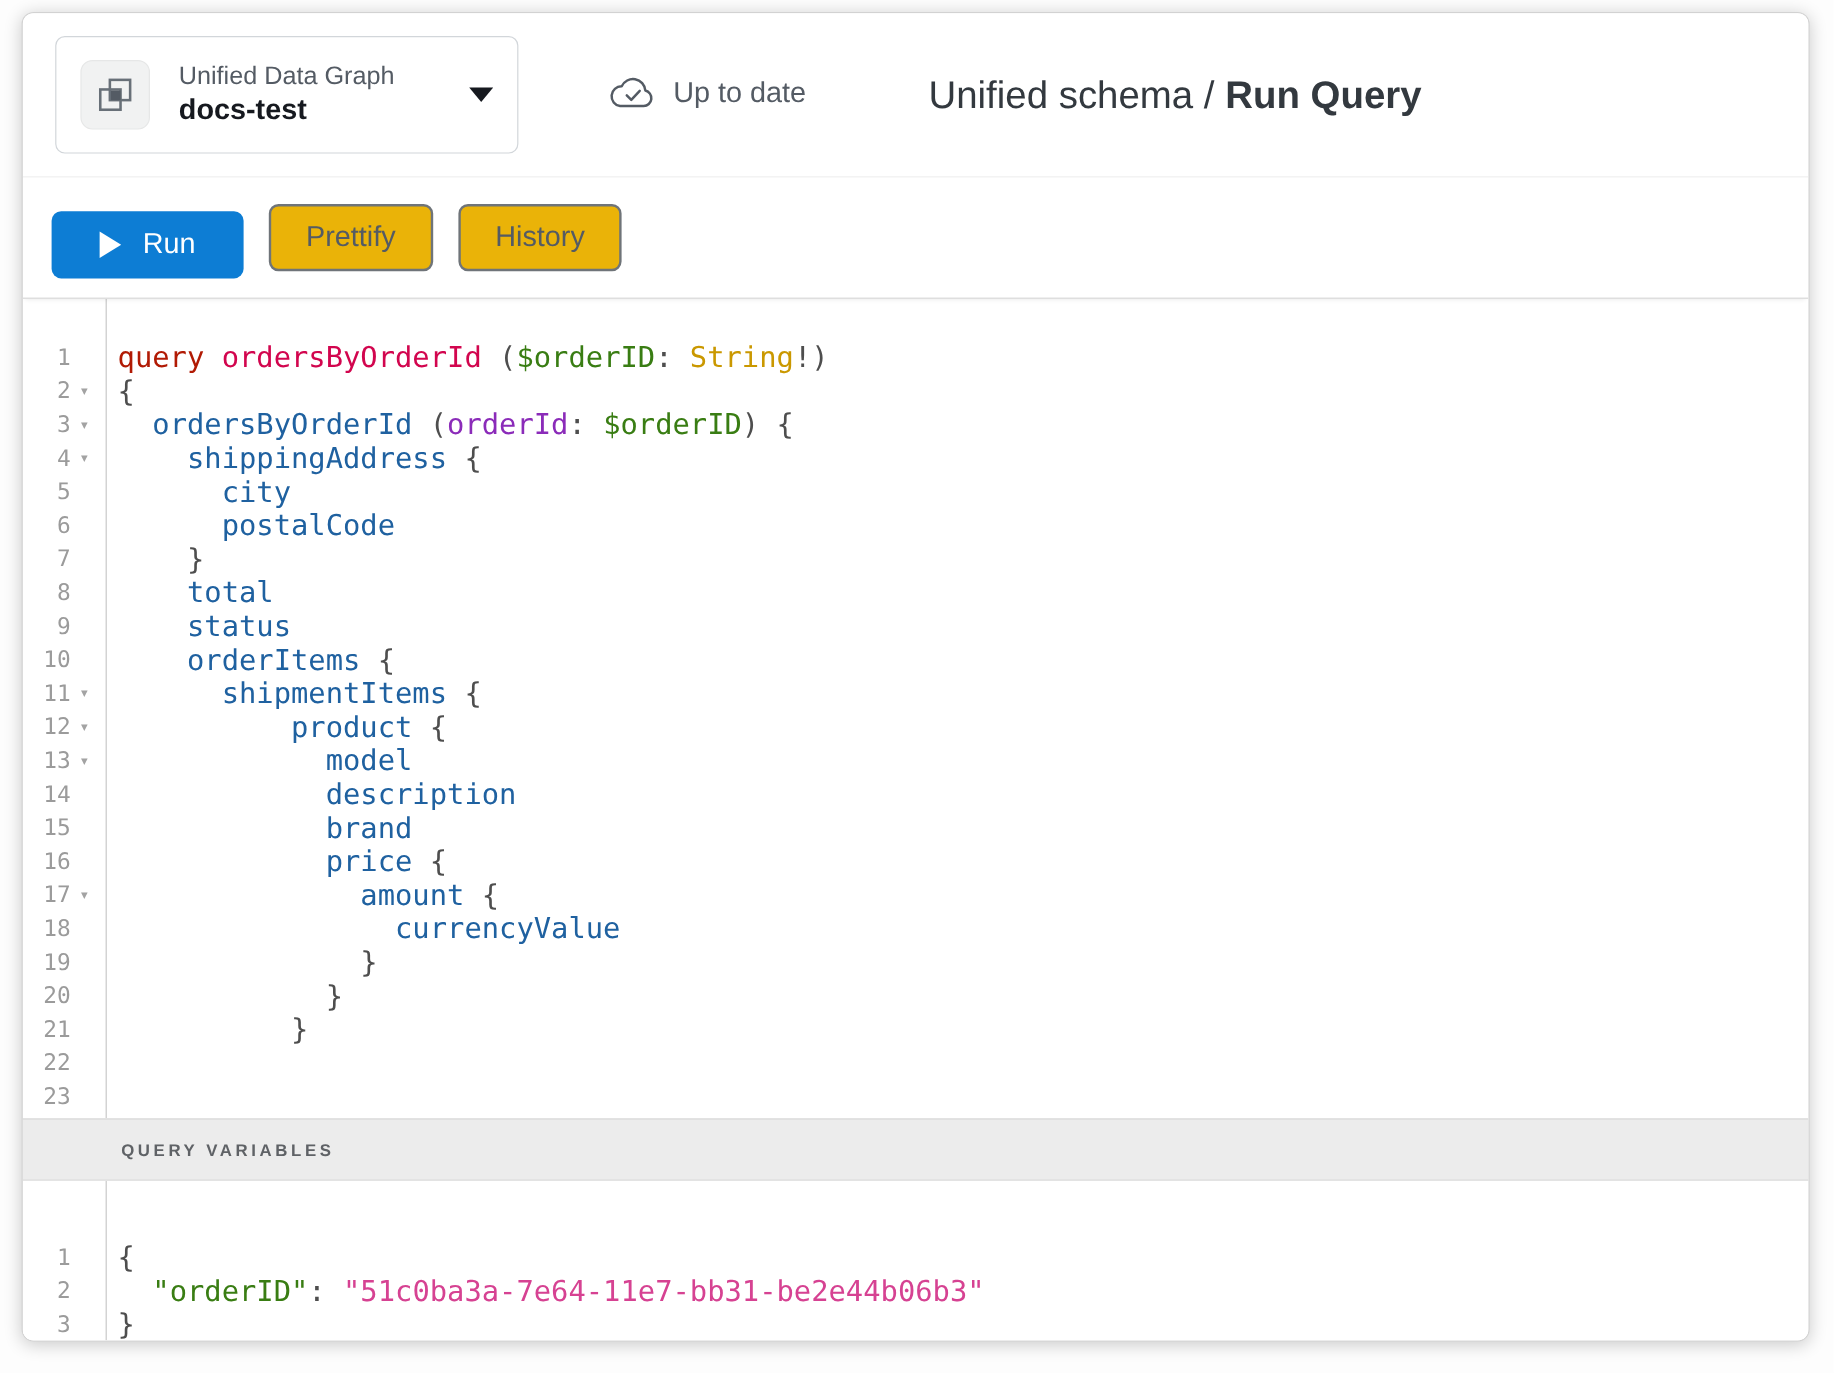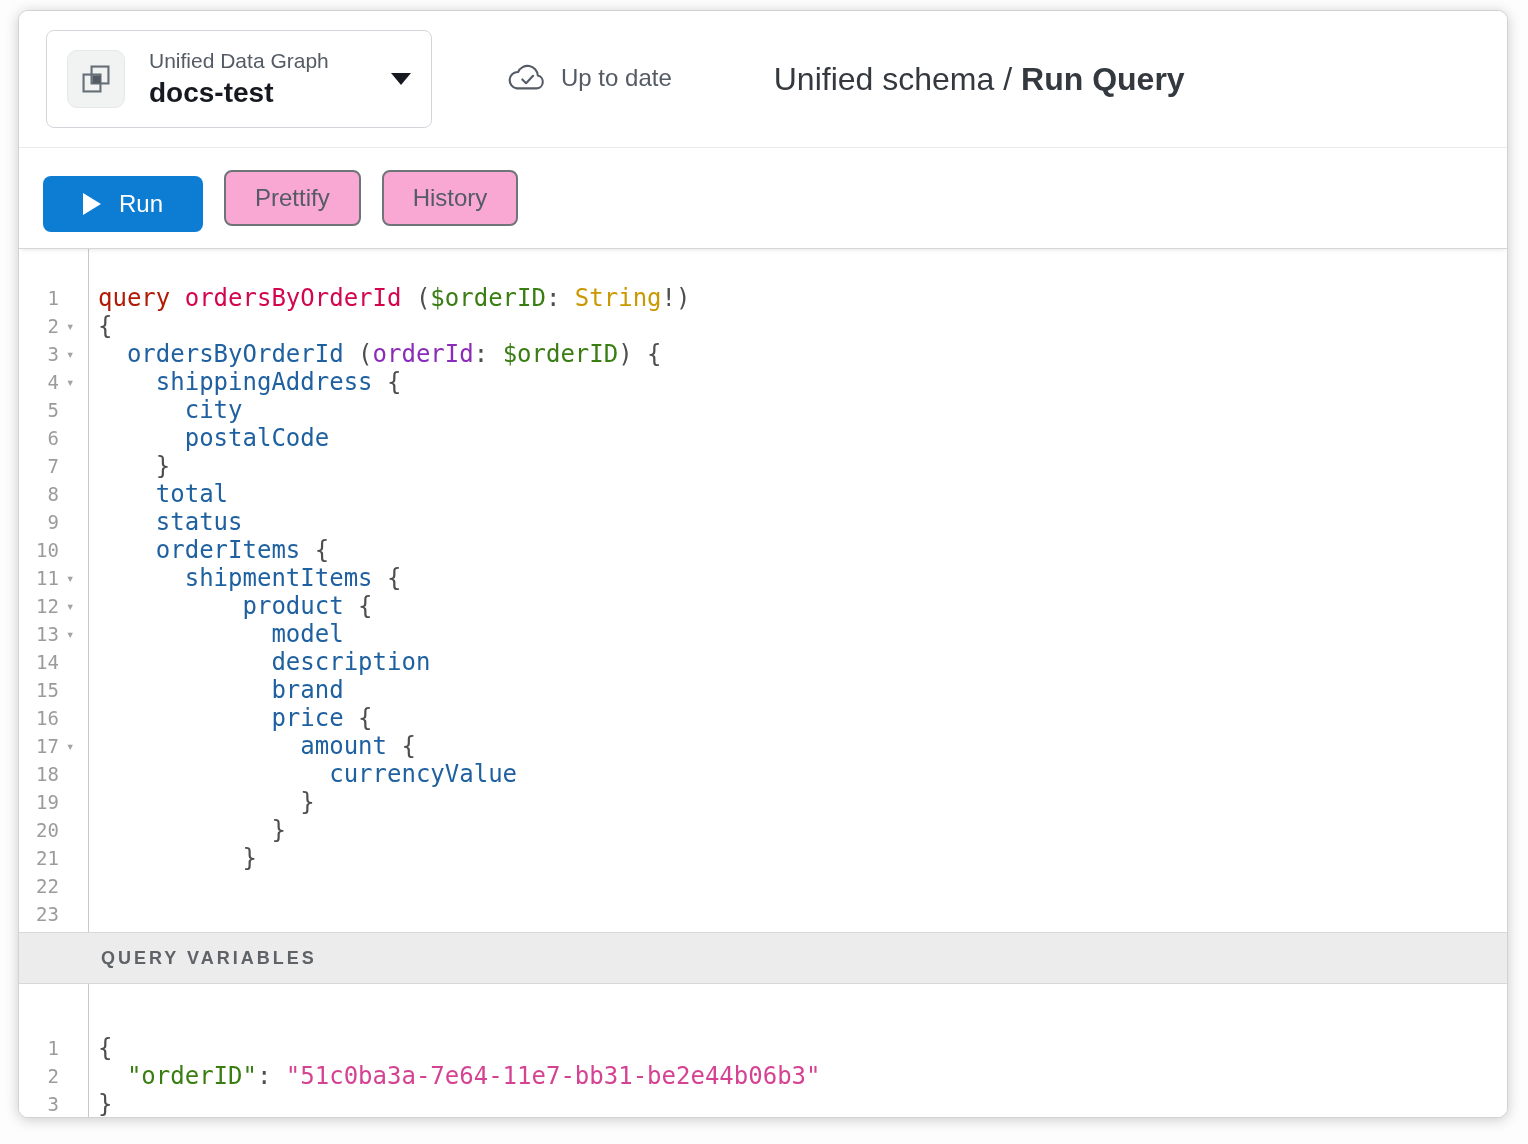--- a/index.html
+++ b/index.html
@@ -10,32 +10,32 @@
     box-shadow:0 2px 14px rgba(0,0,0,.20); overflow:hidden;
     display:flex; flex-direction:column;
   }
 
   
   .hdr { height:137px; flex:0 0 137px; display:flex; align-items:center; padding-left:27px; border-bottom:1px solid #ebebeb; background:#fff; }
   .gsel { width:386px; height:98px; border:1px solid #d2d6da; border-radius:8px; background:#fff; display:flex; align-items:center; padding:0 20px; cursor:pointer; }
   .gsel-icon-tile { width:58px; height:58px; border-radius:10px; background:#f1f2f2; border:1px solid #e6e7e7; display:flex; align-items:center; justify-content:center; }
   .gsel-text { margin-left:24px; line-height:1.25; }
   .gsel-label { font-size:21px; color:#545b64; }
-  .gsel-value { font-size:28px; font-weight:bold; color:#16191f; }
+  .gsel-value { font-size:24px; font-weight:bold; color:#16191f; }
   .gsel-caret { margin-left:auto; width:0; height:0; border-left:10px solid transparent; border-right:10px solid transparent; border-top:12px solid #16191f; }
   .status { margin-left:74px; display:flex; gap:13px; color:#545b64; font-size:24px; }
   .crumbs { margin-left:102px; font-size:32px; color:#33393f; white-space:nowrap; }
   .crumbs .cur { font-weight:bold; margin-left:9px;margin-top:16px; }
 
   
   .tbar { height:101px; flex:0 0 101px; display:flex; align-items:center; gap:21px; padding-left:24px; background:#fff; border-bottom:1px solid #d6d6d6; box-shadow:0 3px 4px -2px rgba(0,0,0,.10); position:relative; z-index:2; }
   .btn { height:56px; border-radius:8px; font-size:24px; display:inline-flex; align-items:center; justify-content:center; cursor:pointer; font-family:"Liberation Sans", sans-serif; }
   .btn-run { width:160px; background:#0d7dd4; border:none; color:#fff; gap:18px;margin-top:11px; }
   .play-tri { width:0; height:0; border-top:11px solid transparent; border-bottom:11px solid transparent; border-left:18px solid #fff; }
-  .btn-ghost { background:#f9a8d4; border:2px solid #6f7479; color:#545b64; padding:0 29px; }
+  .btn-ghost { background:#eab308; border:2px solid #6f7479; color:#545b64; padding:0 29px; }
 
   
   .editor { display:flex; background:#fff; overflow:hidden; font-family:"DejaVu Sans Mono", monospace; }
   .ed-query { height:683px; flex:0 0 683px; }
   .ed-vars  { flex:1; }
   .gutter-col { flex:0 0 70px; border-right:1px solid #c9c9c9; background:#fff; }
   .code-col { flex:1; padding-left:9px; overflow:hidden; }
   .ed-query .gutter-col, .ed-query .code-col { padding-top:35px; }
   .ed-vars  .gutter-col, .ed-vars  .code-col { padding-top:50px; }
   .grow { height:28px; line-height:28px; display:flex; }
@@ -47,21 +47,21 @@
   .tk-prop { color:#1F61A0; }
   .tk-attr { color:#8B2BB9; }
   .tk-var  { color:#397D13; }
   .tk-atom { color:#CA9800; }
   .tk-punc { color:#4e4e4e; }
   .tk-key  { color:#397D13; }
   .tk-str  { color:#D64292; }
 
   
   .vbar { height:52px; flex:0 0 52px; background:#ececec; border-top:1px solid #d8d8d8; border-bottom:1px solid #d8d8d8; display:flex; align-items:center; padding-left:82px; cursor:pointer; }
-  .vbar-title { font-size:18px; font-weight:bold; letter-spacing:3px; color:#5f6266; }
+  .vbar-title { font-size:14px; font-weight:bold; letter-spacing:3px; color:#5f6266; }
 </style>
 </head>
 <body>
 
 <div class="page">
 
   <div class="hdr">
     <div class="gsel">
       <span class="gsel-icon-tile">
         <svg viewBox="0 0 36 36" width="32" height="32" aria-hidden="true">

